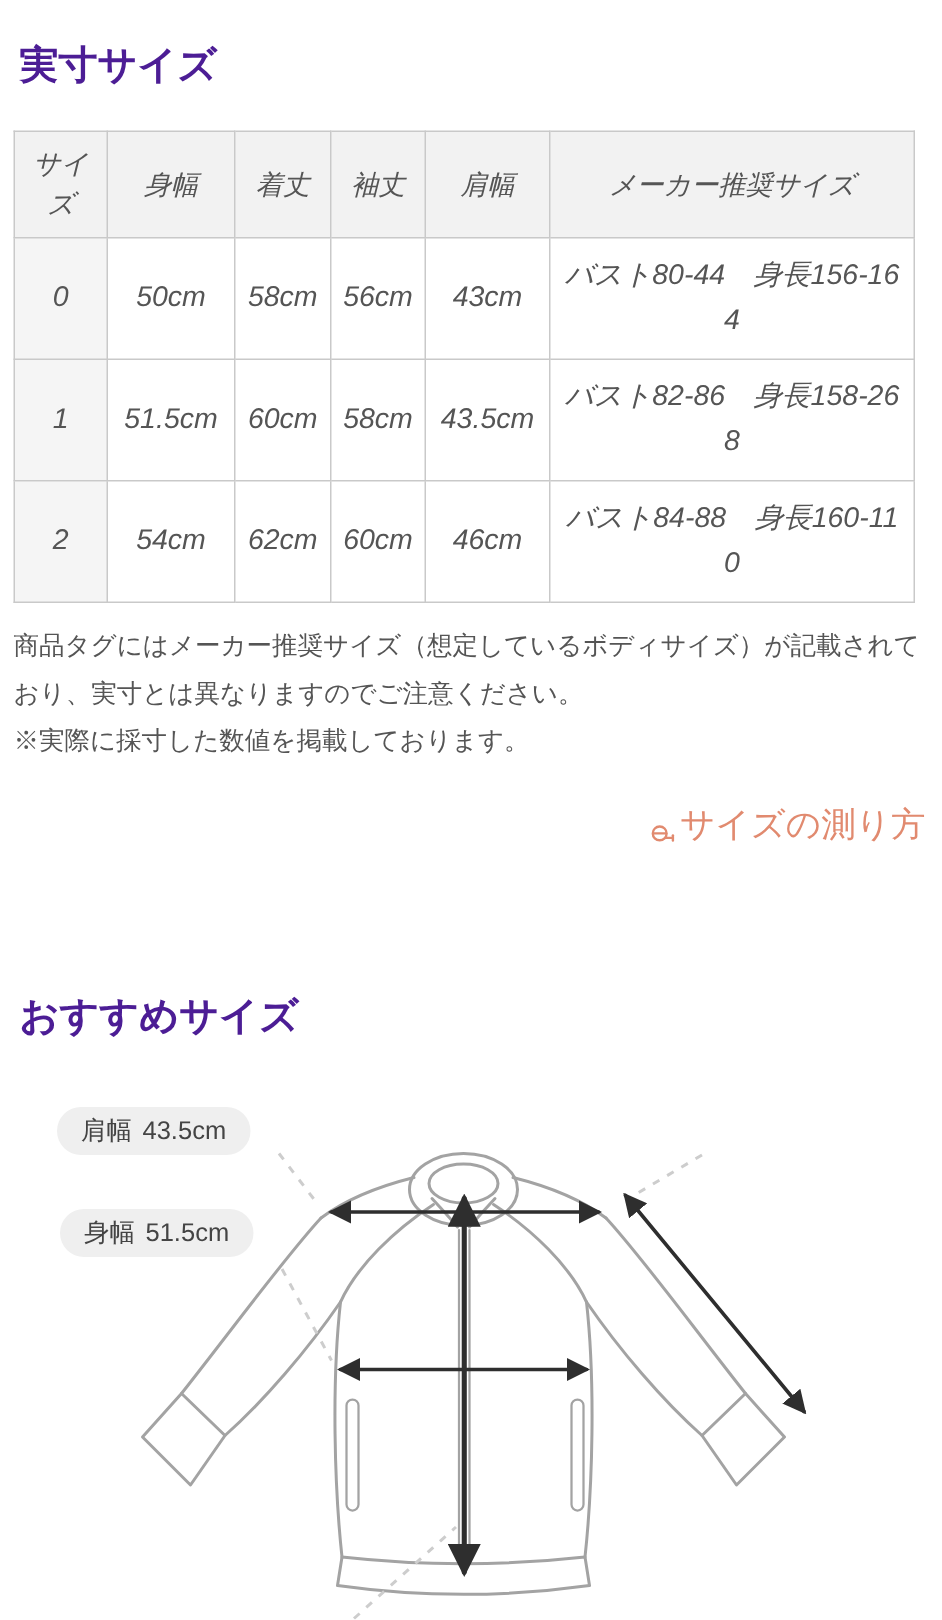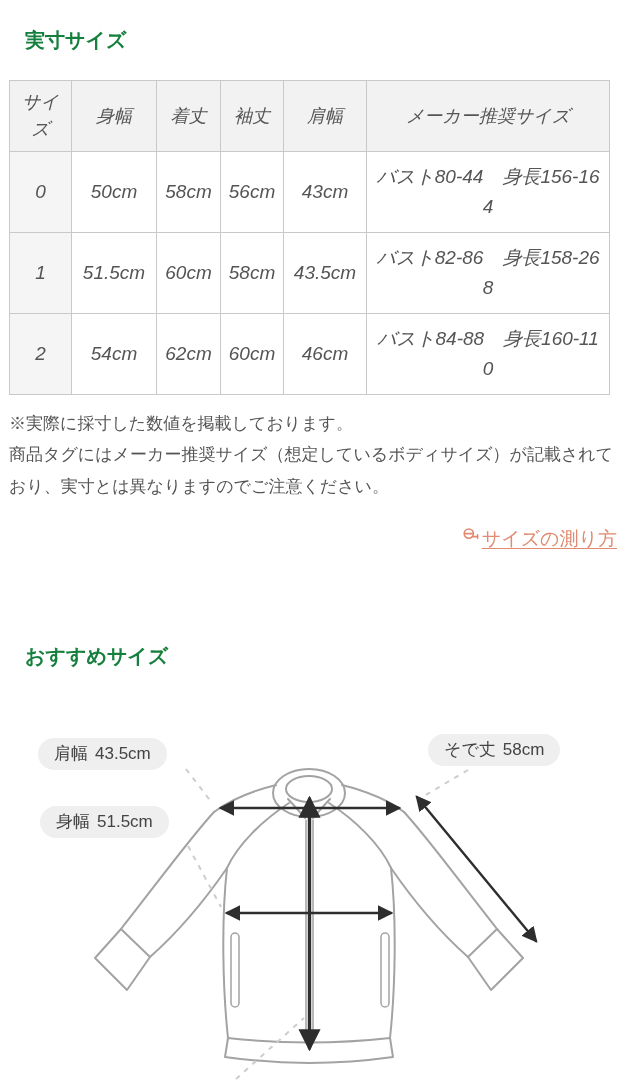--- a/index.html
+++ b/index.html
@@ -6,22 +6,22 @@
   body{
     width:628px;height:1080px;overflow:hidden;position:relative;
     background:#ffffff;
     font-family:"Liberation Sans", sans-serif;
     color:#555;
     -webkit-font-smoothing:antialiased;
   }
   .page{padding:0 9px;}
 
   .section-title{
-    font-size:20px;font-weight:bold;color:#15803d;
-    margin:28px 0 0 16px;line-height:1.2;
+    font-size:26px;font-weight:bold;color:#4c1d95;
+    margin:28px 0 0 4px;line-height:1.2;
   }
   #title-actual{margin-top:28px;}
   #title-recommended{margin-top:92px;font-family:Liberation Serif, serif;}
 
   
   table.size-table{
     border-collapse:collapse;
     margin-top:28px;
     width:600px;
     table-layout:fixed;
@@ -58,24 +58,23 @@
   }
   .notes p{margin:0;}
 
   
   .measure-link-row{
     margin-top:24px;
     text-align:right;
     padding-right:2px;
   }
   .measure-link{
-    display:inline-flex;align-items:flex-start;gap:3px;
-    font-size:19px;
+    display:inline-flex;align-items:flex-end;gap:3px;
+    font-size:23px;
     color:#e18a6f;
-    text-decoration:underline;
     text-underline-offset:3px;
     cursor:pointer;
   }
   .measure-link svg{display:block;}
 
   
   .diagram{
     position:absolute;left:0;top:700px;width:628px;height:480px;
   }
   .diagram svg.jacket{position:absolute;left:0;top:0;}
@@ -140,22 +139,22 @@
         <td>54cm</td>
         <td>62cm</td>
         <td>60cm</td>
         <td>46cm</td>
         <td>バスト84-88　身長160-110</td>
       </tr>
     </tbody>
   </table>
 
   <div class="notes">
+    <p>商品タグにはメーカー推奨サイズ（想定しているボディサイズ）が記載されており、実寸とは異なりますのでご注意ください。</p>
     <p>※実際に採寸した数値を掲載しております。</p>
-    <p>商品タグにはメーカー推奨サイズ（想定しているボディサイズ）が記載されており、実寸とは異なりますのでご注意ください。</p>
   </div>
 
   <div class="measure-link-row">
     <a class="measure-link">
       <span aria-hidden="true">
         <svg width="17" height="17" viewBox="0 0 17 17" fill="none" stroke="#e18a6f" stroke-width="1.6" stroke-linecap="round">
           <circle cx="6.8" cy="7.6" r="4.6"></circle>
           <path d="M 2.6 7.6 L 11 7.6"></path>
           <path d="M 10.6 10.6 L 15.6 10.6"></path>
           <path d="M 15.6 8.9 L 15.6 12.3"></path>
@@ -226,18 +225,14 @@
   </svg>
 
   <div class="pill" id="pill-shoulder">
     <span>肩幅</span>
     <span>43.5cm</span>
   </div>
   <div class="pill" id="pill-bodywidth">
     <span>身幅</span>
     <span>51.5cm</span>
   </div>
-  <div class="pill" id="pill-sleeve">
-    <span>そで丈</span>
-    <span>58cm</span>
-  </div>
 
 </div>
 
 </body></html>

